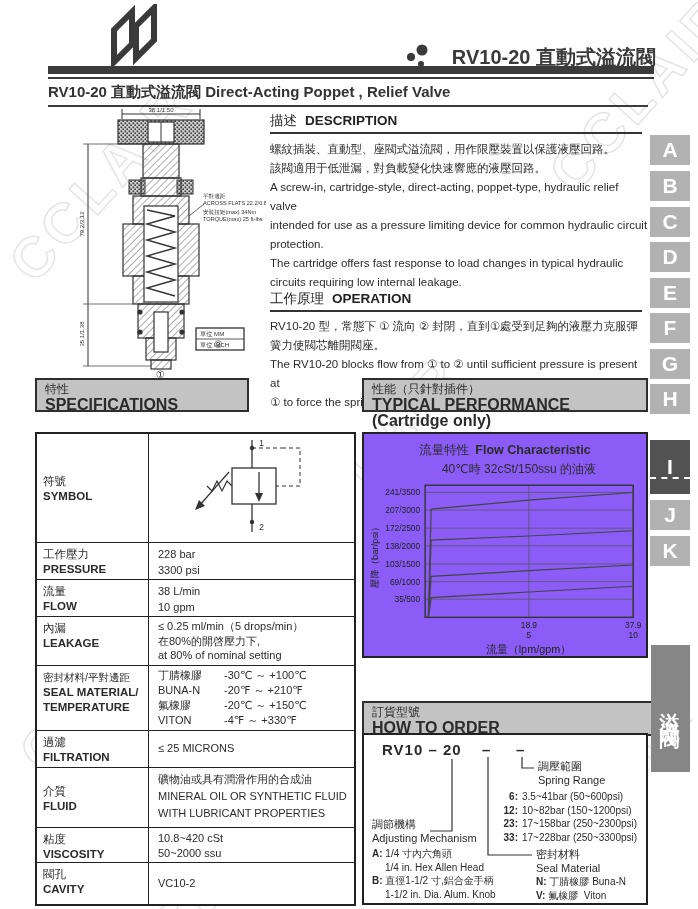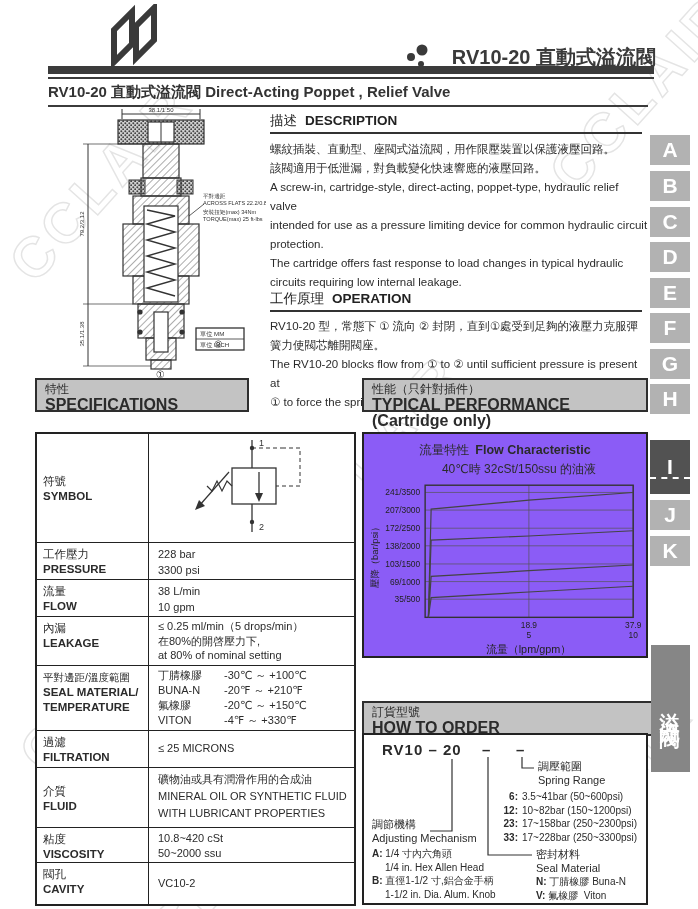--- a/index.html
+++ b/index.html
@@ -245,21 +245,21 @@
         <span class="en">LEAKAGE</span>
       </div>
     <div class="scell-v" style="line-height:14.5px;padding-top:2px">
       <div>≤ 0.25 ml/min（5 drops/min）</div>
       <div>在80%的開啓壓力下,</div>
       <div>at 80% of nominal setting</div>
     </div>
   </div>
   <div class="srow" style="height:65px">
     <div class="scell-l">
-      <span class="cn" style="font-size:10.5px">平對邊距/溫度範圍</span>
+      <span class="cn" style="font-size:10.5px">密封材料/平對邊距</span>
       <span class="en">SEAL MATERIAL/</span>
       <span class="en">TEMPERATURE</span>
     </div>
     <div class="scell-v" style="line-height:15px;padding-top:2px">
       <div class="sealrow">
           <span class="m">丁腈橡膠</span>
           <span>-30℃ ～ +100℃</span>
         </div>
       <div class="sealrow">
           <span class="m">BUNA-N</span>

